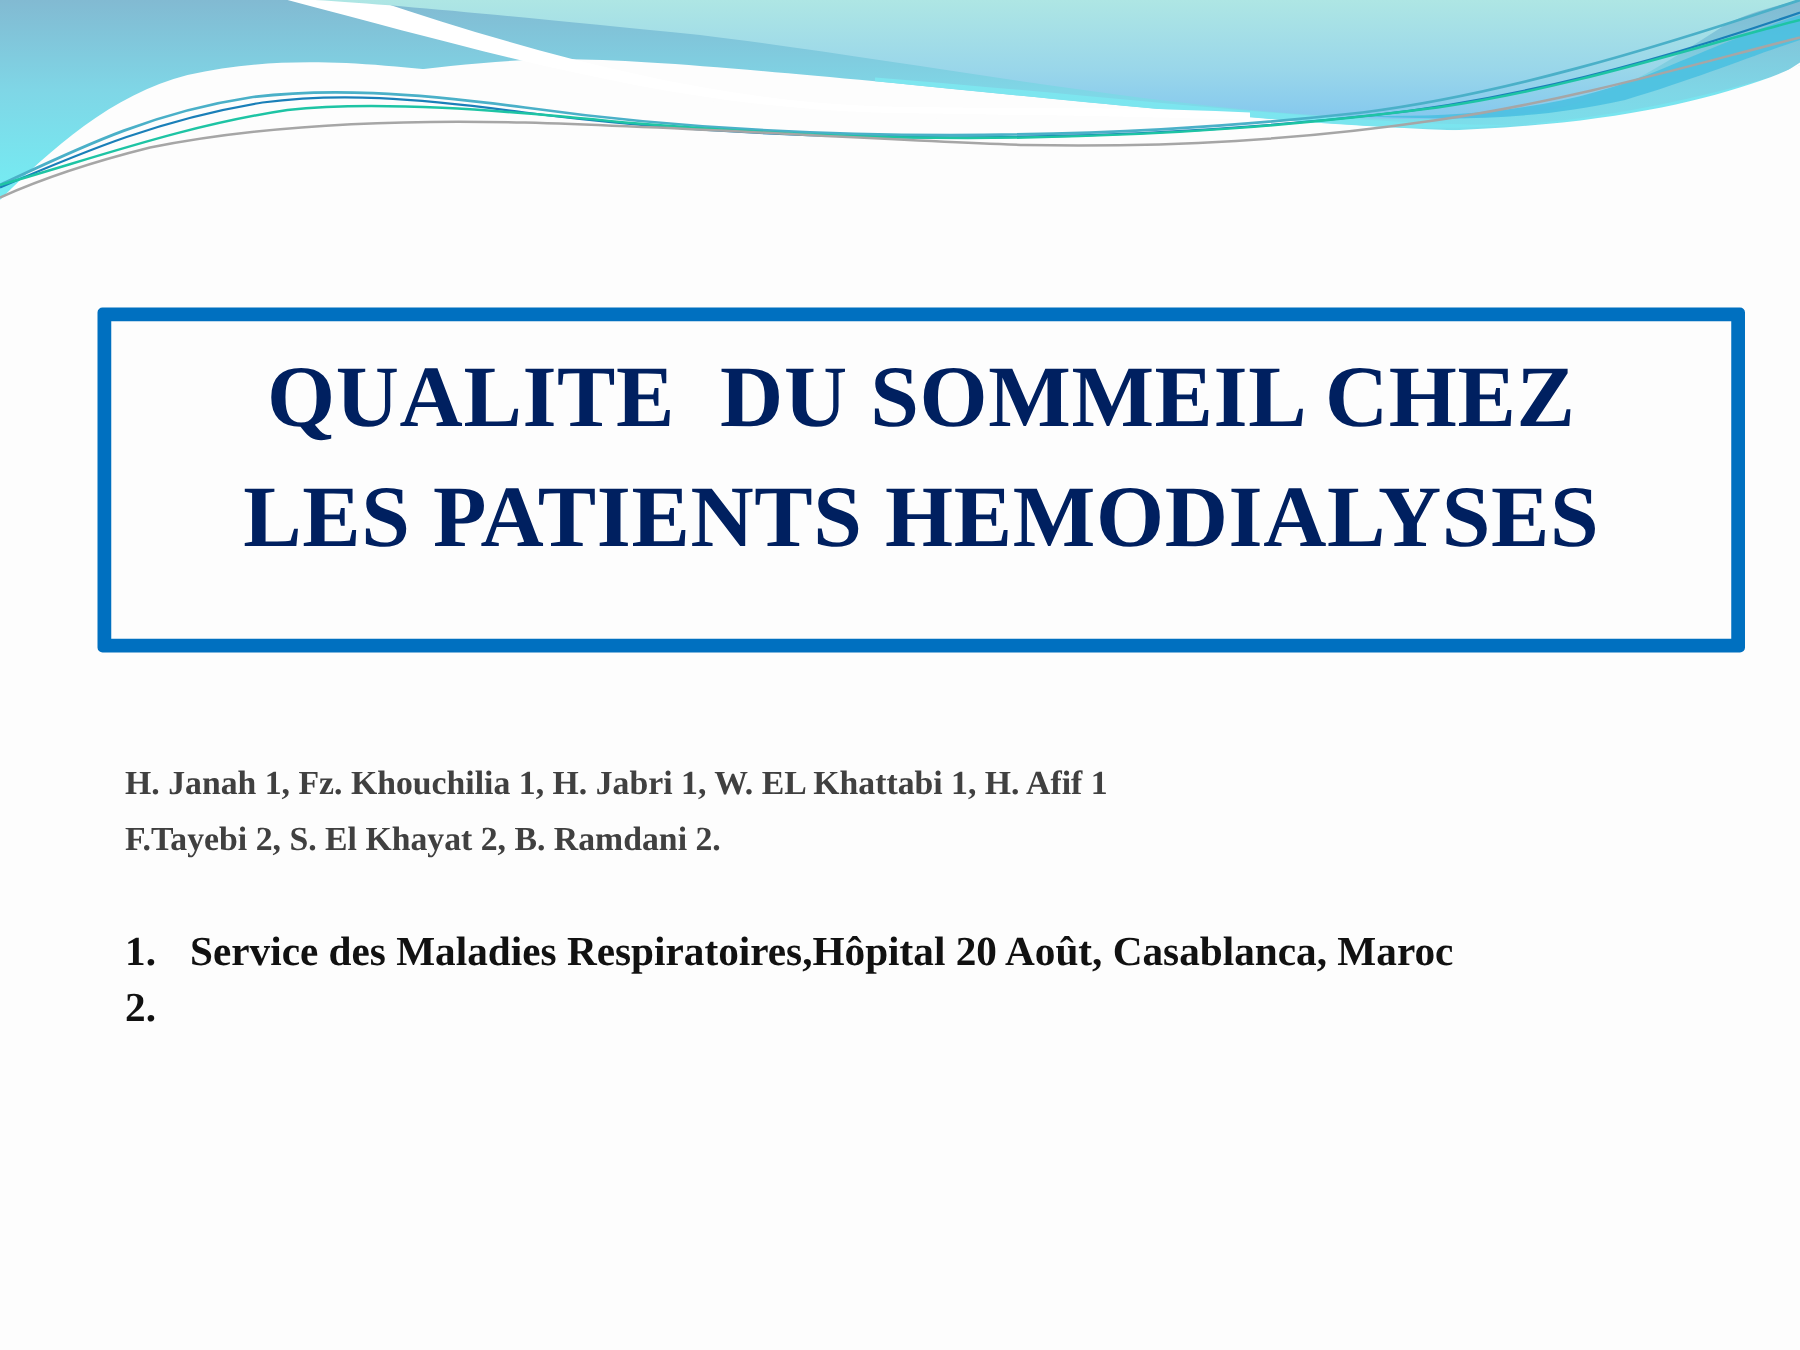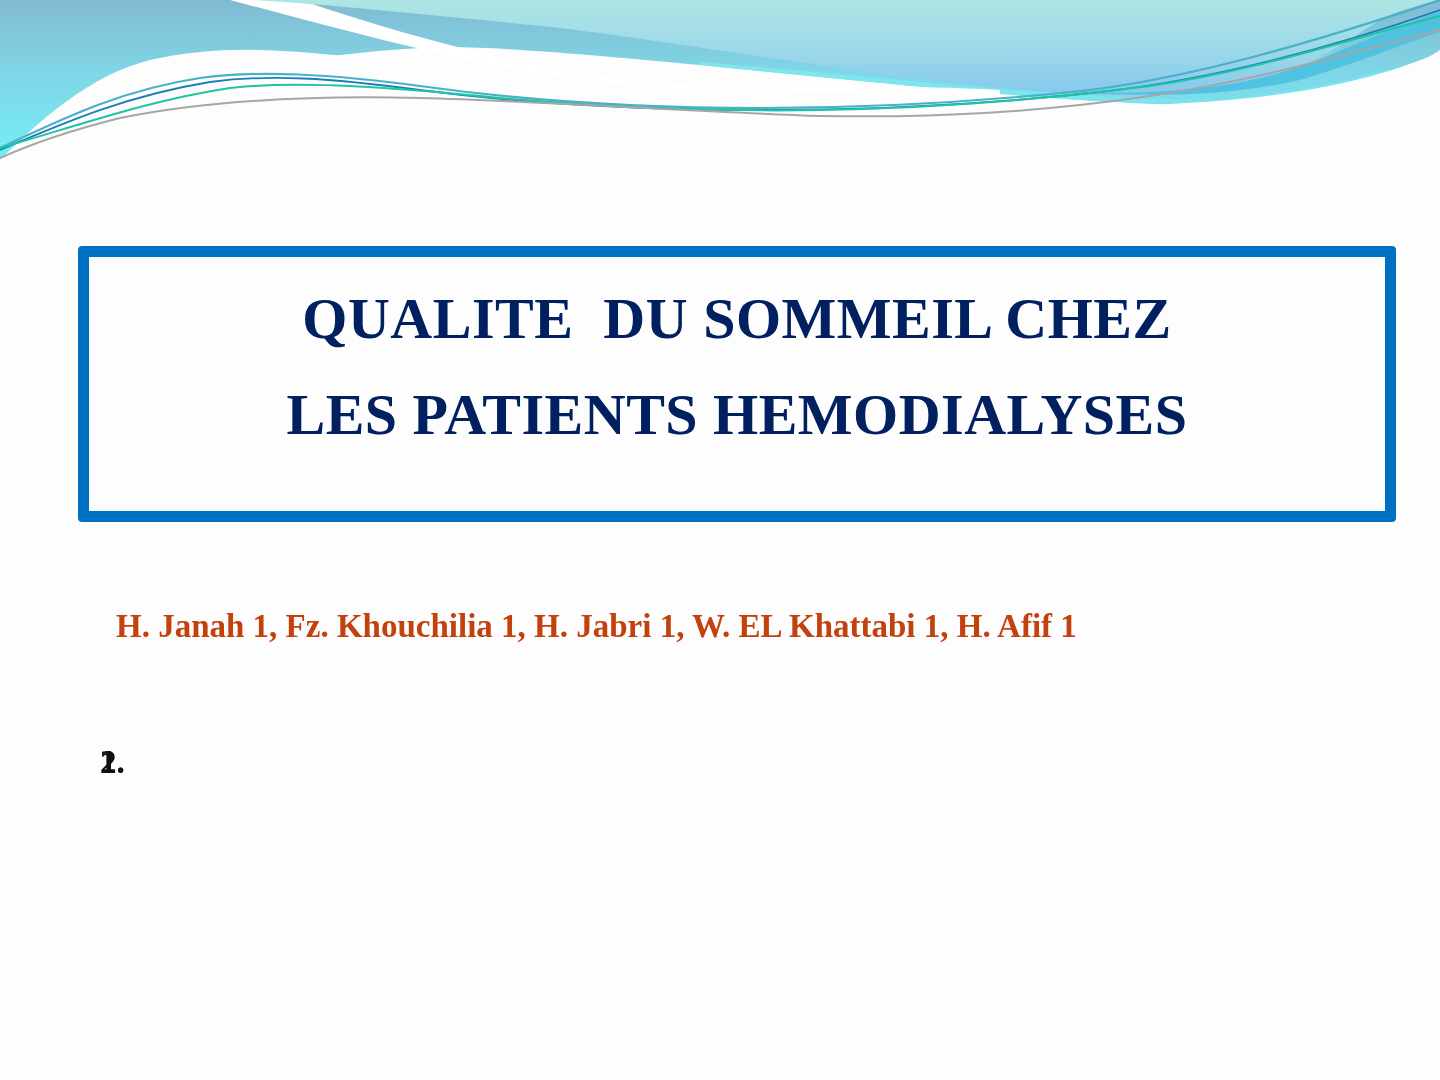--- a/index.html
+++ b/index.html
@@ -33,34 +33,33 @@
     }
     .title {
       position: absolute;
       left: 0;
       right: 0;
       top: 14px;
       margin: 0;
       text-align: center;
       color: #002060;
       font-weight: bold;
-      font-size: 58px;
+      font-size: 70px;
       line-height: 96px;
       letter-spacing: 0.5px;
       white-space: pre;
     }
     .authors {
       position: absolute;
       left: 100px;
       top: 604px;
-      color: #c2410c;
+      color: #404040;
       font-weight: bold;
-      font-size: 33px;
+      font-size: 27px;
       line-height: 45px;
-      margin-left: 16px;
     }
     .authors div { white-space: pre; }
     .affiliations {
       position: absolute;
       left: 100px;
       top: 740px;
       width: 1260px;
       margin: 0;
       padding: 0;
       list-style: none;
@@ -118,22 +117,24 @@
   <path d="M0,158 C40,140 80,128 120,118 C200,102 300,95 420,98 C560,102 700,112 820,116 C940,118 1040,112 1150,96 C1260,80 1360,50 1440,30" fill="none" stroke="#a6a6a6" stroke-width="2"></path>
 </svg>
 
 <div class="title-box">
   <h1 class="title"><span>QUALITE  DU SOMMEIL CHEZ</span>
 <span>LES PATIENTS HEMODIALYSES</span></h1>
 </div>
 
 <div class="authors">
   <div>H. Janah 1, Fz. Khouchilia 1, H. Jabri 1, W. EL Khattabi 1, H. Afif 1</div>
+  <div>F.Tayebi 2, S. El Khayat 2, B. Ramdani 2.</div>
 </div>
 
 <ol class="affiliations">
   <li>
     <span class="num">1.</span>
+    <span> Service des Maladies Respiratoires,Hôpital 20 Août, Casablanca, Maroc</span>
   </li>
   <li>
     <span class="num">2.</span>
   </li>
 </ol>
 
 </body></html>

